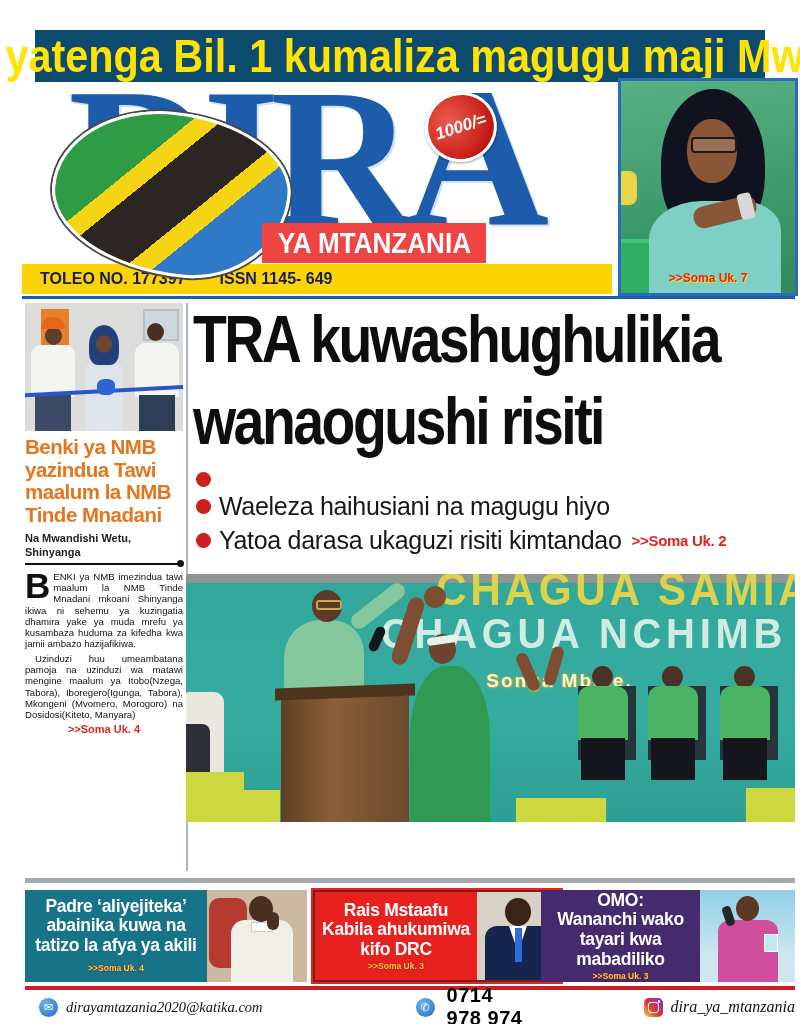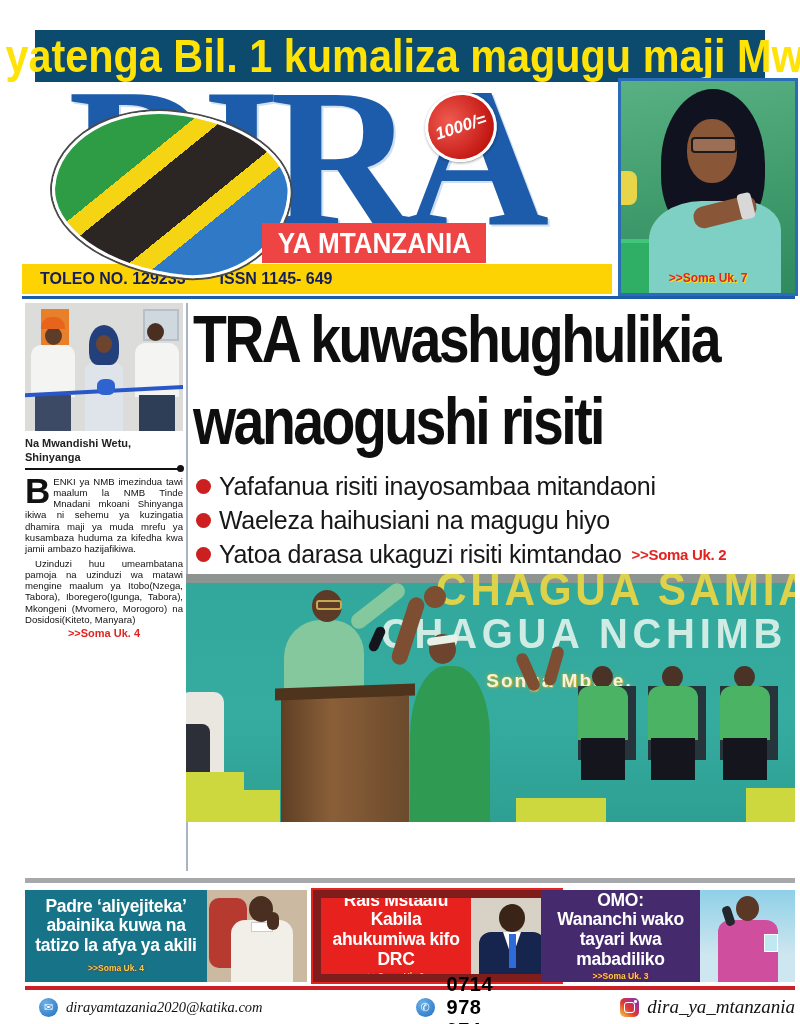--- a/index.html
+++ b/index.html
@@ -131,21 +131,21 @@
   .gray-bar{left:25px;top:878px;width:770px;height:5px;background:#a6a8ab;}
 
   
   .bbox{top:890px;height:92px;display:flex;overflow:hidden;}
   .bbox .txt{flex:1;display:flex;flex-direction:column;align-items:center;justify-content:center;
     color:#fff;font-weight:bold;text-align:center;padding:13px 4px;}
   .bbox .hl{font-size:17.5px;line-height:1.12;letter-spacing:-.3px;}
   .bbox .soma{font-size:8.5px;color:#e8d44d;text-shadow:0 0 2px #a00;margin-top:2px;letter-spacing:0;}
   .bphoto{position:relative;flex:0 0 auto;overflow:hidden;}
   .box-teal{left:25px;width:282px;background:#177488;}
-  .box-red{left:313px;width:248px;background:#e7211d;border:8px solid #7f1d1d;box-sizing:border-box;
+  .box-red{left:313px;width:248px;background:#e7211d;border:2px solid #7f1d1d;box-sizing:border-box;
     outline:2px solid #e7211d;}
   .box-purple{left:541px;width:254px;background:#452a6d;}
   
   .ph-priest{width:100px;background:#cbb9a2;}
   .pr-chair{left:2px;top:8px;width:38px;height:70px;background:#b73a31;border-radius:10px;}
   .pr-head{left:42px;top:6px;width:24px;height:26px;background:#4a2f20;border-radius:50%;}
   .pr-body{left:24px;top:30px;width:62px;height:62px;background:#f2efe8;border-radius:14px 14px 0 0;}
   .pr-collar{left:44px;top:32px;width:20px;height:8px;background:#fff;border:1px solid #ccc;}
   .pr-hand{left:60px;top:22px;width:12px;height:18px;background:#4a2f20;border-radius:6px;}
   
@@ -167,21 +167,21 @@
   .circle-icon{width:19px;height:19px;border-radius:50%;background:radial-gradient(circle at 35% 30%,#6db1e8,#1f6fc0);
     color:#fff;font-size:11px;display:flex;align-items:center;justify-content:center;flex:0 0 auto;}
   .ft-email{margin-left:14px;margin-right:8px;}
   .ft-email-text{font-family:"Liberation Serif",serif;font-style:italic;font-size:14.5px;color:#111;}
   .ft-phone{margin-left:153px;margin-right:12px;}
   .ft-phone-text{font-weight:bold;font-size:20px;letter-spacing:.5px;color:#000;}
   .ig-icon{margin-left:118px;margin-right:8px;width:19px;height:19px;border-radius:5px;
     background:linear-gradient(45deg,#f7d349,#e0362e 45%,#b5307f 70%,#7038b5);position:relative;flex:0 0 auto;}
   .ig-icon::before{content:"";position:absolute;left:4px;top:4px;width:9px;height:9px;border:1.6px solid #fff;border-radius:3px;}
   .ig-icon::after{content:"";position:absolute;right:2.5px;top:2.5px;width:2.5px;height:2.5px;border-radius:50%;background:#fff;}
-  .ft-ig-text{font-family:"Liberation Serif",serif;font-style:italic;font-size:19px;color:#111;}
+  .ft-ig-text{font-family:"Liberation Serif",serif;font-style:italic;font-size:16px;color:#111;}
 </style>
 </head>
 <body>
 
 <div class="page">
 
   <div class="abs top-banner">
     <span class="condc">CCM yatenga Bil. 1 kumaliza magugu maji Mwanga</span>
   </div>
 
@@ -200,21 +200,21 @@
     <div class="abs sp-hijab"></div>
     <div class="abs sp-face"></div>
     <div class="abs sp-glass"></div>
     <div class="abs sp-body"></div>
     <div class="abs sp-arm"></div>
     <div class="abs sp-watch"></div>
     <div class="abs sp-ref">&gt;&gt;Soma Uk. 7</div>
   </div>
 
   <div class="abs info-bar">
-    <span>TOLEO NO. 129233</span>
+    <span>TOLEO NO. 177397</span>
     <span>ISSN 1145- 649</span>
   </div>
   <div class="abs blue-rule"></div>
 
   <div class="abs left-col">
     <div class="nmb-photo">
       <div class="abs np-poster"></div>
       <div class="abs np-window"></div>
       <div class="abs np-body1"></div>
       <div class="abs np-legs1"></div>
@@ -222,42 +222,42 @@
       <div class="abs np-cap"></div>
       <div class="abs np-body2"></div>
       <div class="abs np-hijab"></div>
       <div class="abs np-face2"></div>
       <div class="abs np-body3"></div>
       <div class="abs np-legs3"></div>
       <div class="abs np-head3"></div>
       <div class="abs np-ribbon"></div>
       <div class="abs np-knot"></div>
     </div>
+    <div class="nmb-headline">Benki ya NMB yazindua Tawi maalum la NMB Tinde Mnadani</div>
     <div class="byline">
       <div>Na Mwandishi Wetu,</div>
       <div>Shinyanga</div>
     </div>
     <div class="byline-rule"></div>
     <div class="body-text">
-      <p><span class="dropcap">B</span><span>ENKI ya NMB imezindua tawi maalum la NMB Tinde Mnadani mkoani Shinyanga ikiwa ni sehemu ya kuzingatia dhamira maji ya muda mrefu ya kusambaza huduma za kifedha kwa jamii ambazo hazijafikiwa.</span></p>
+      <p><span class="dropcap">B</span><span>ENKI ya NMB imezindua tawi maalum la NMB Tinde Mnadani mkoani Shinyanga ikiwa ni sehemu ya kuzingatia dhamira yake ya muda mrefu ya kusambaza huduma za kifedha kwa jamii ambazo hazijafikiwa.</span></p>
       <p class="ind">Uzinduzi huu umeambatana pamoja na uzinduzi wa matawi mengine maalum ya Itobo(Nzega, Tabora), Iboregero(Igunga, Tabora), Mkongeni (Mvomero, Morogoro) na Dosidosi(Kiteto, Manyara)</p>
       <div class="soma-center soma-red">&gt;&gt;Soma Uk. 4</div>
     </div>
   </div>
 
   <div class="abs v-divider"></div>
 
   <div class="abs lead-hl">
     <div class="ln">TRA kuwashughulikia</div>
     <div class="ln">wanaogushi risiti</div>
   </div>
   <div class="abs bullets">
     <div class="bullet-row">
       <span class="bullet-dot"></span>
-      <span>Yafafanua risiti inayosambaa mitandaoni</span>
     </div>
     <div class="bullet-row">
       <span class="bullet-dot"></span>
       <span>Waeleza haihusiani na magugu hiyo</span>
     </div>
     <div class="bullet-row">
       <span class="bullet-dot"></span>
       <span>Yatoa darasa ukaguzi risiti kimtandao</span>
       <span class="bullet-soma">&gt;&gt;Soma Uk. 2</span>
     </div>

